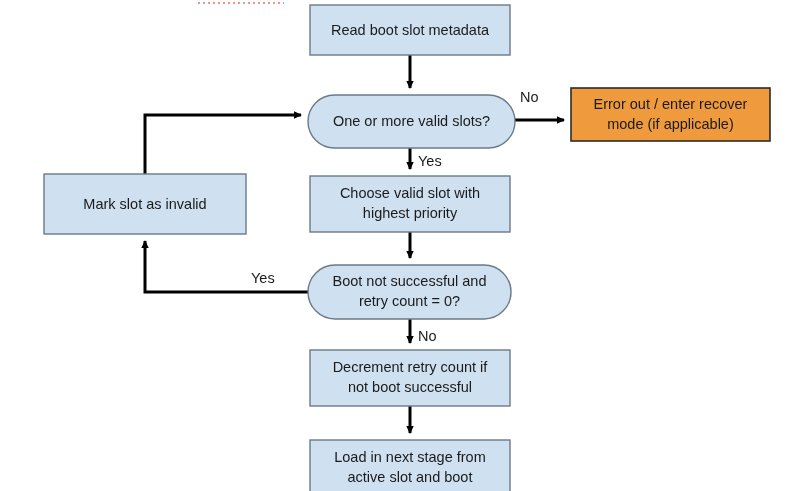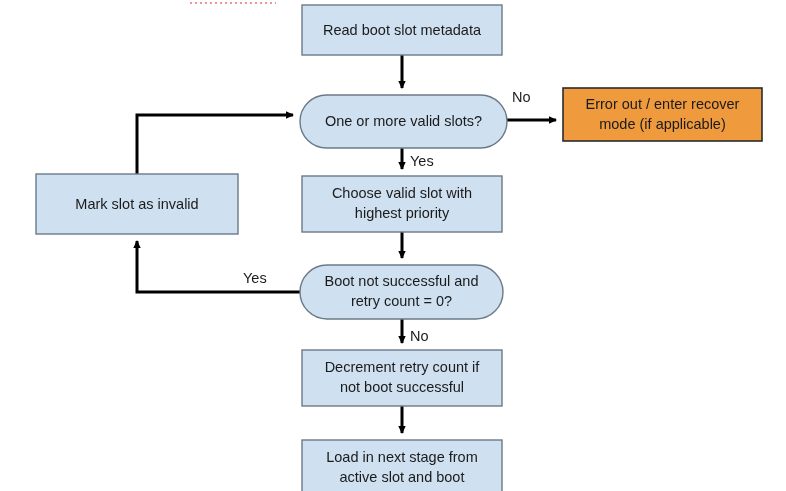--- a/index.html
+++ b/index.html
@@ -11,20 +11,21 @@
     width: 786px;
     height: 491px;
     overflow: hidden;
     font-family: "Liberation Sans", sans-serif;
   }
   #flow-root {
     position: relative;
     width: 774px;
     height: 491px;
     background: #ffffff;
+    margin-left: 8px;
   }
   svg#flowchart {
     display: block;
     width: 786px;
     height: 491px;
   }
   .node-shape {
     stroke: #6b7a88;
     stroke-width: 1.4;
   }

